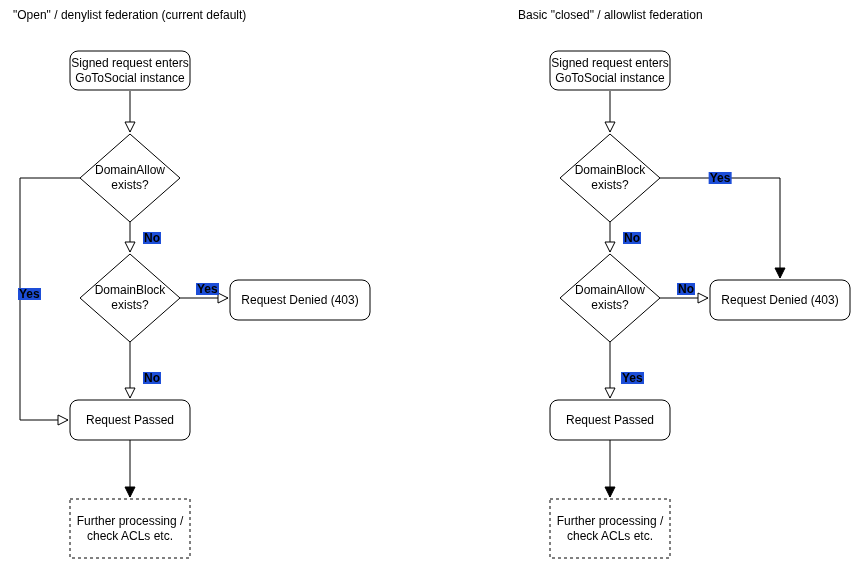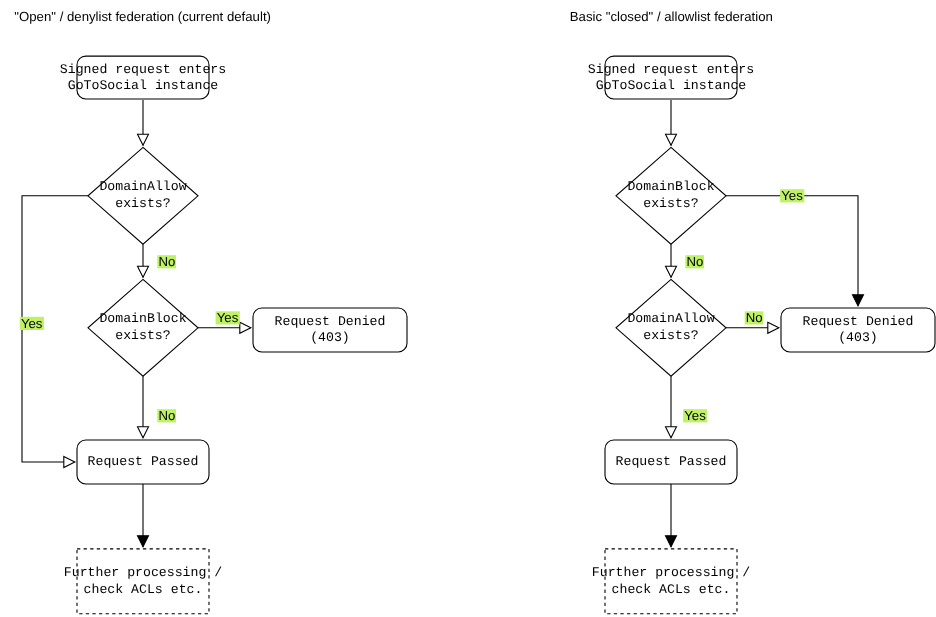--- a/index.html
+++ b/index.html
@@ -22,30 +22,30 @@
   .node-label {
     position: absolute;
     display: flex;
     flex-direction: column;
     align-items: center;
     justify-content: center;
     text-align: center;
     font-size: 12px;
     line-height: 15px;
     pointer-events: none;
-    font-family: Liberation Mono, monospace;
   }
   .node-label span { display: block; white-space: nowrap; }
   .edge-label {
     position: absolute;
     font-size: 12px;
     line-height: 12px;
-    background: #bef264;
+    background: #1d4ed8;
     padding: 0 1px;
     white-space: nowrap;
+    font-weight: bold;
   }
   .edge-label.centered { transform: translate(-50%, -50%); }
 </style>
 </head>
 <body>
 
 <div class="canvas">
 
   <svg class="layer" width="851" height="561" viewBox="0 0 851 561">
     <defs>

